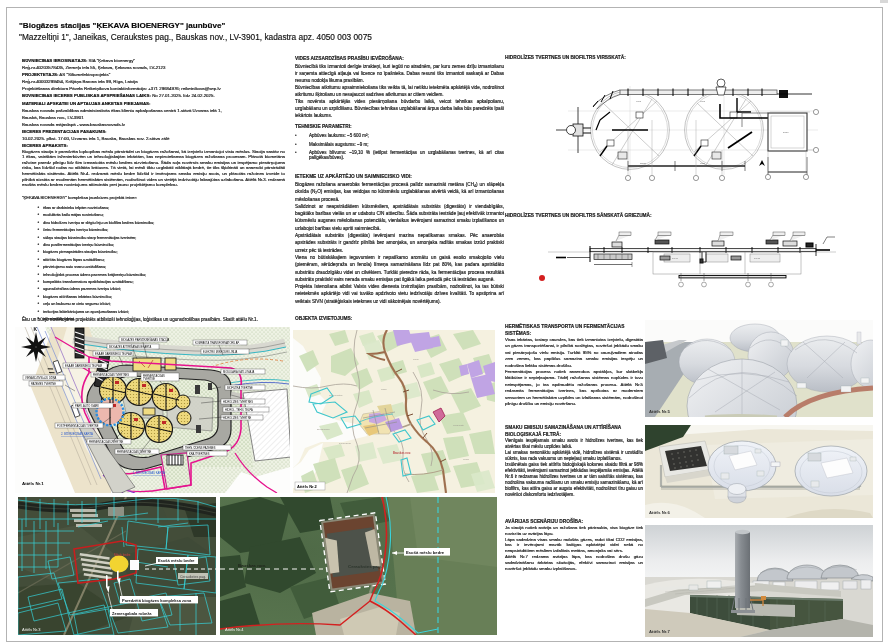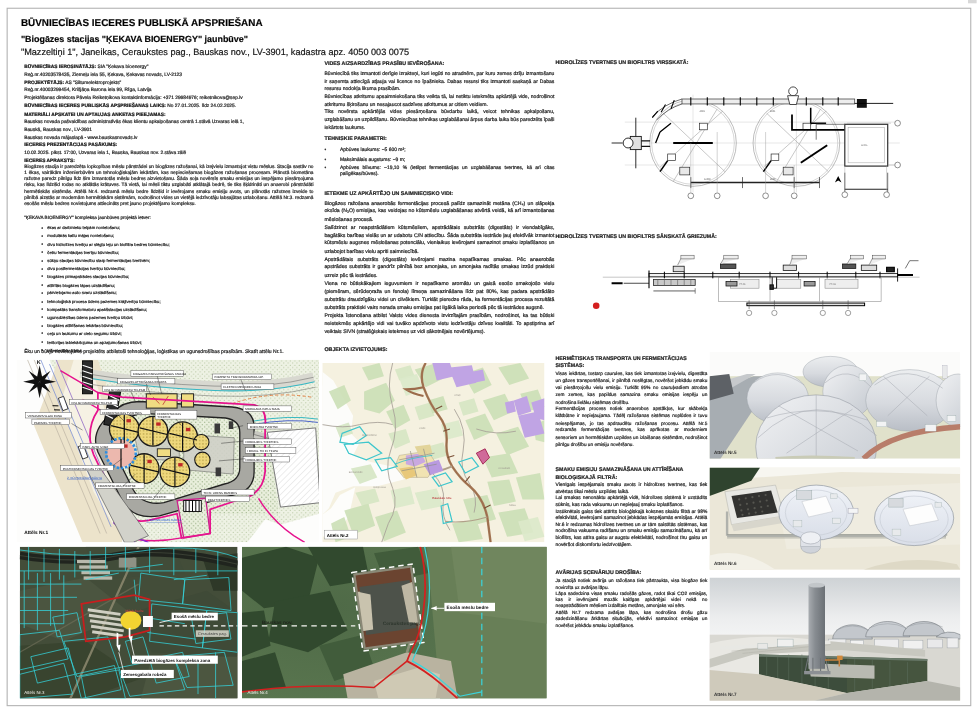--- a/index.html
+++ b/index.html
@@ -13,21 +13,20 @@
 </style>
 </head>
 <body>
 
 <div class="abs" style="left:880px;top:0px;width:8px;height:3px;background:#d8d8d8;"></div>
 
 <div class="abs" style="left:6px;top:7px;width:875px;height:633px;border:1px solid #b3b3b3;"></div>
 
 <div class="abs" style="left:19px;top:16px;width:560px;">
 
-  <div style="font-size:9px;font-weight:bold;color:#000;">BŪVNIECĪBAS IECERES PUBLISKĀ APSPRIEŠANA</div>
 
   <div style="font-size:8.1px;font-weight:bold;color:#000;margin-top:4.5px;">"Biogāzes stacijas "ĶEKAVA BIOENERGY" jaunbūve"</div>
 
   <div style="font-size:8.3px;color:#111;margin-top:2.5px;">"Mazzeltiņi 1", Janeikas, Ceraukstes pag., Bauskas nov., LV-3901, kadastra apz. 4050 003 0075</div>
 </div>
 
 <div class="abs t6" style="left:22px;top:57px;width:263px;">
   <div><b>BŪVNIECĪBAS IEROSINĀTĀJS:</b> SIA "Ķekava bioenergy"</div>
   <div>Reģ.nr.40203578435, Ziemeļu iela 55, Ķekava, Ķekavas novads, LV-2123</div>
   <div><b>PROJEKTĒTĀJS:</b> AS "Siltumelektroprojekts"</div>

